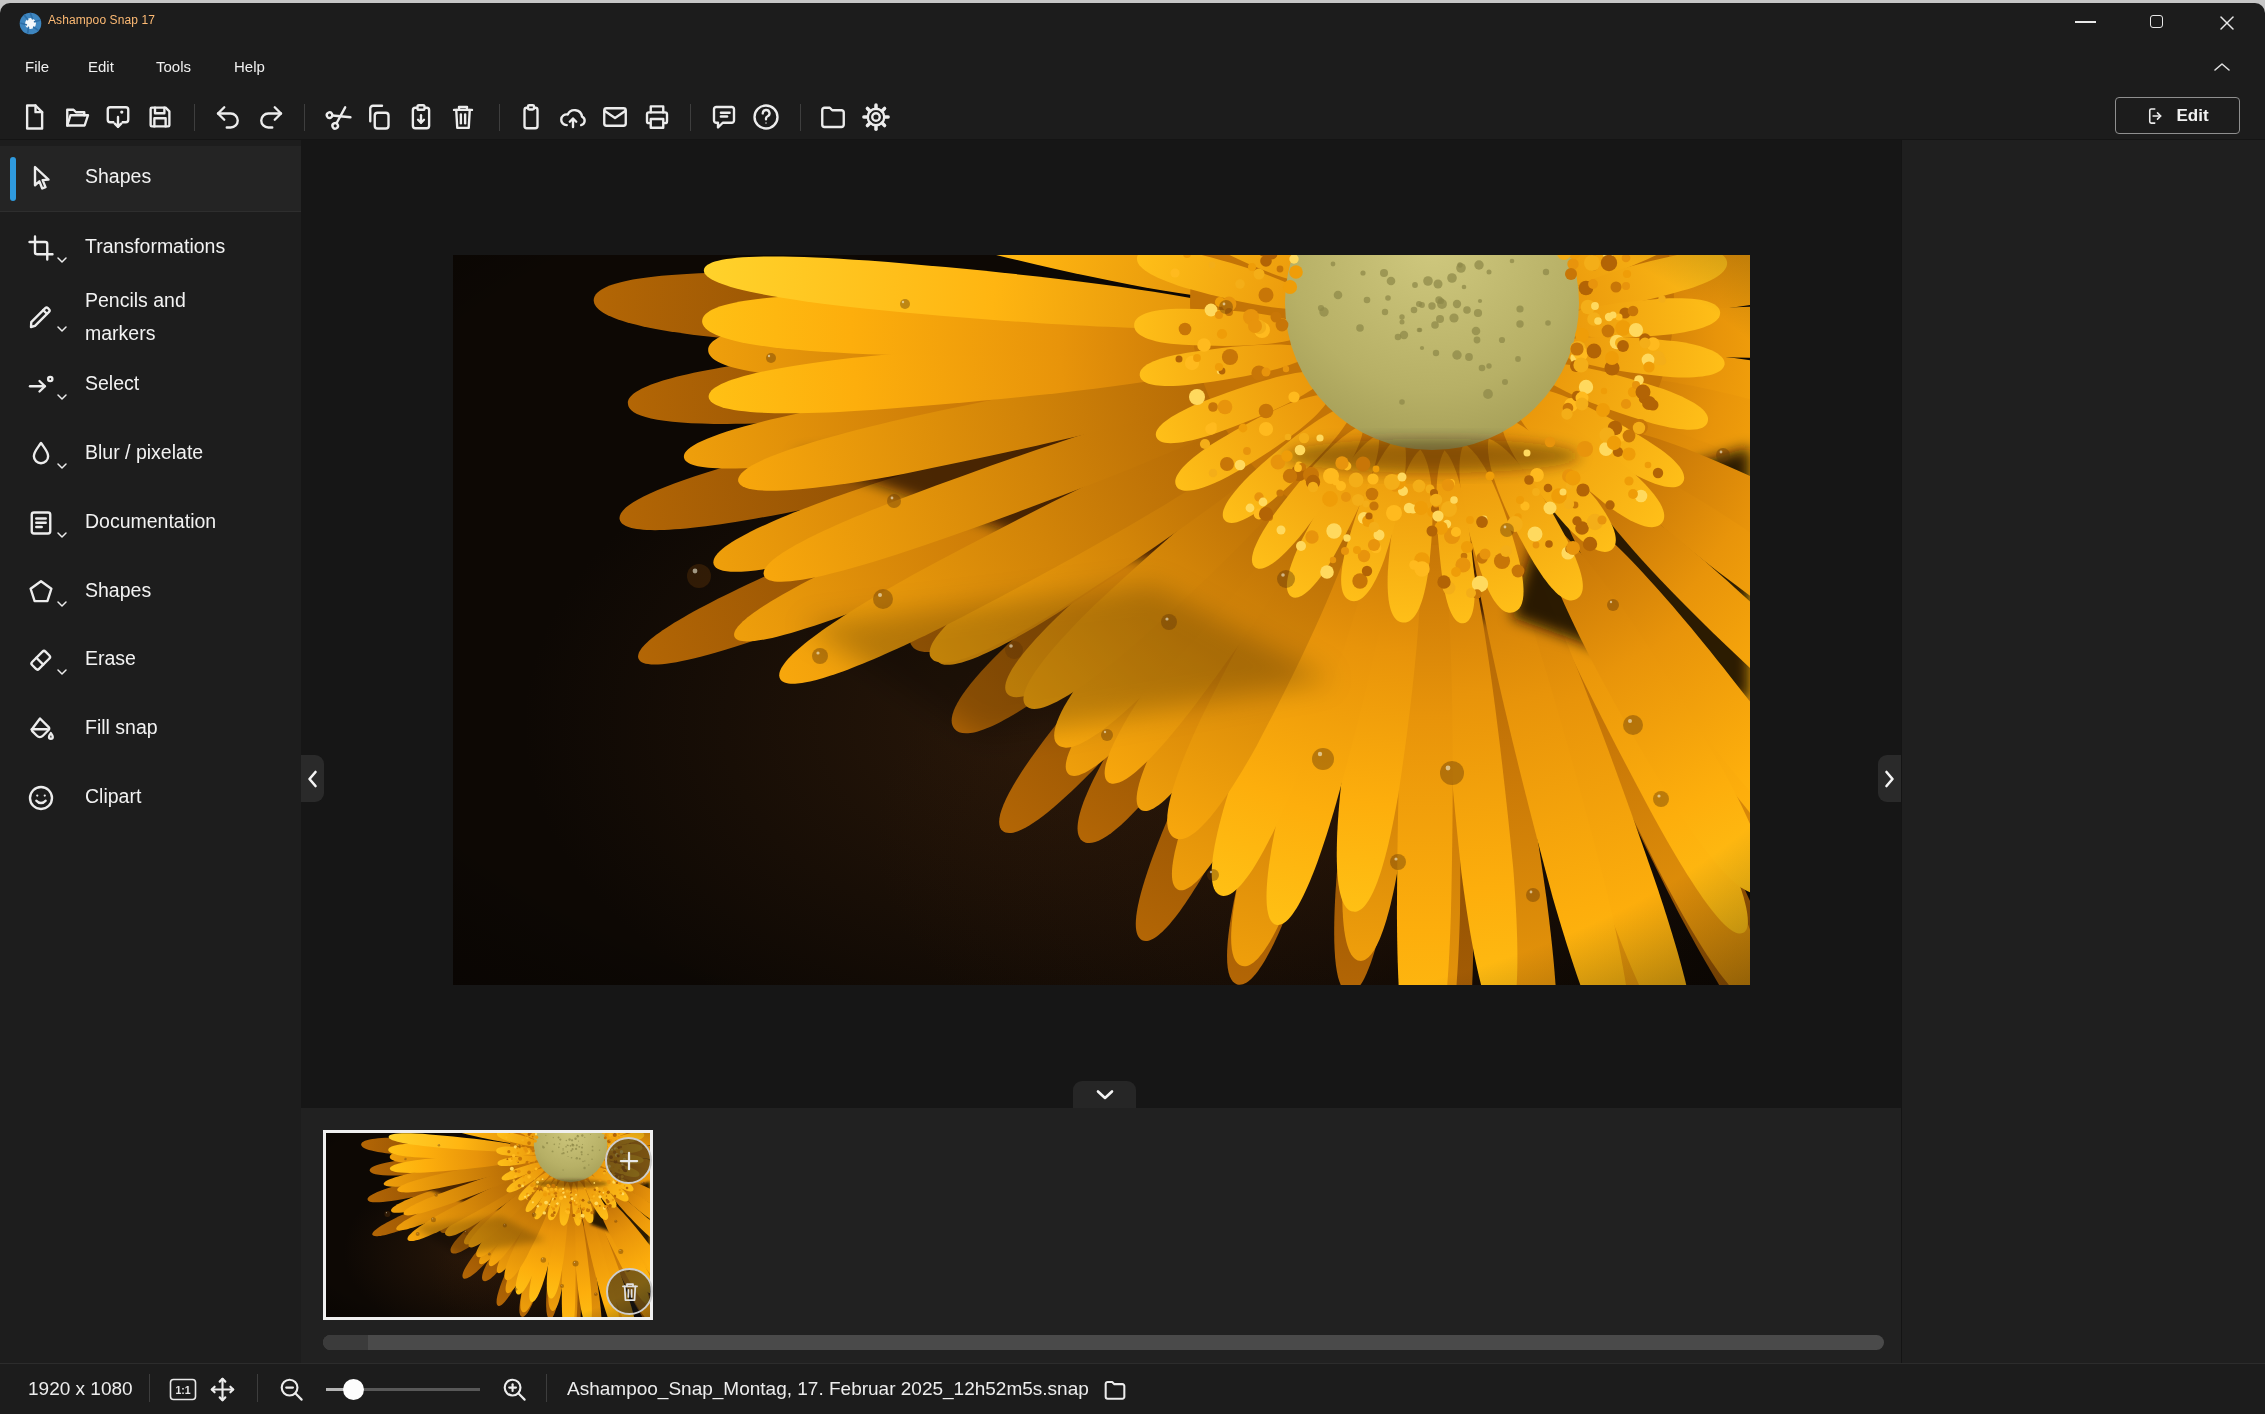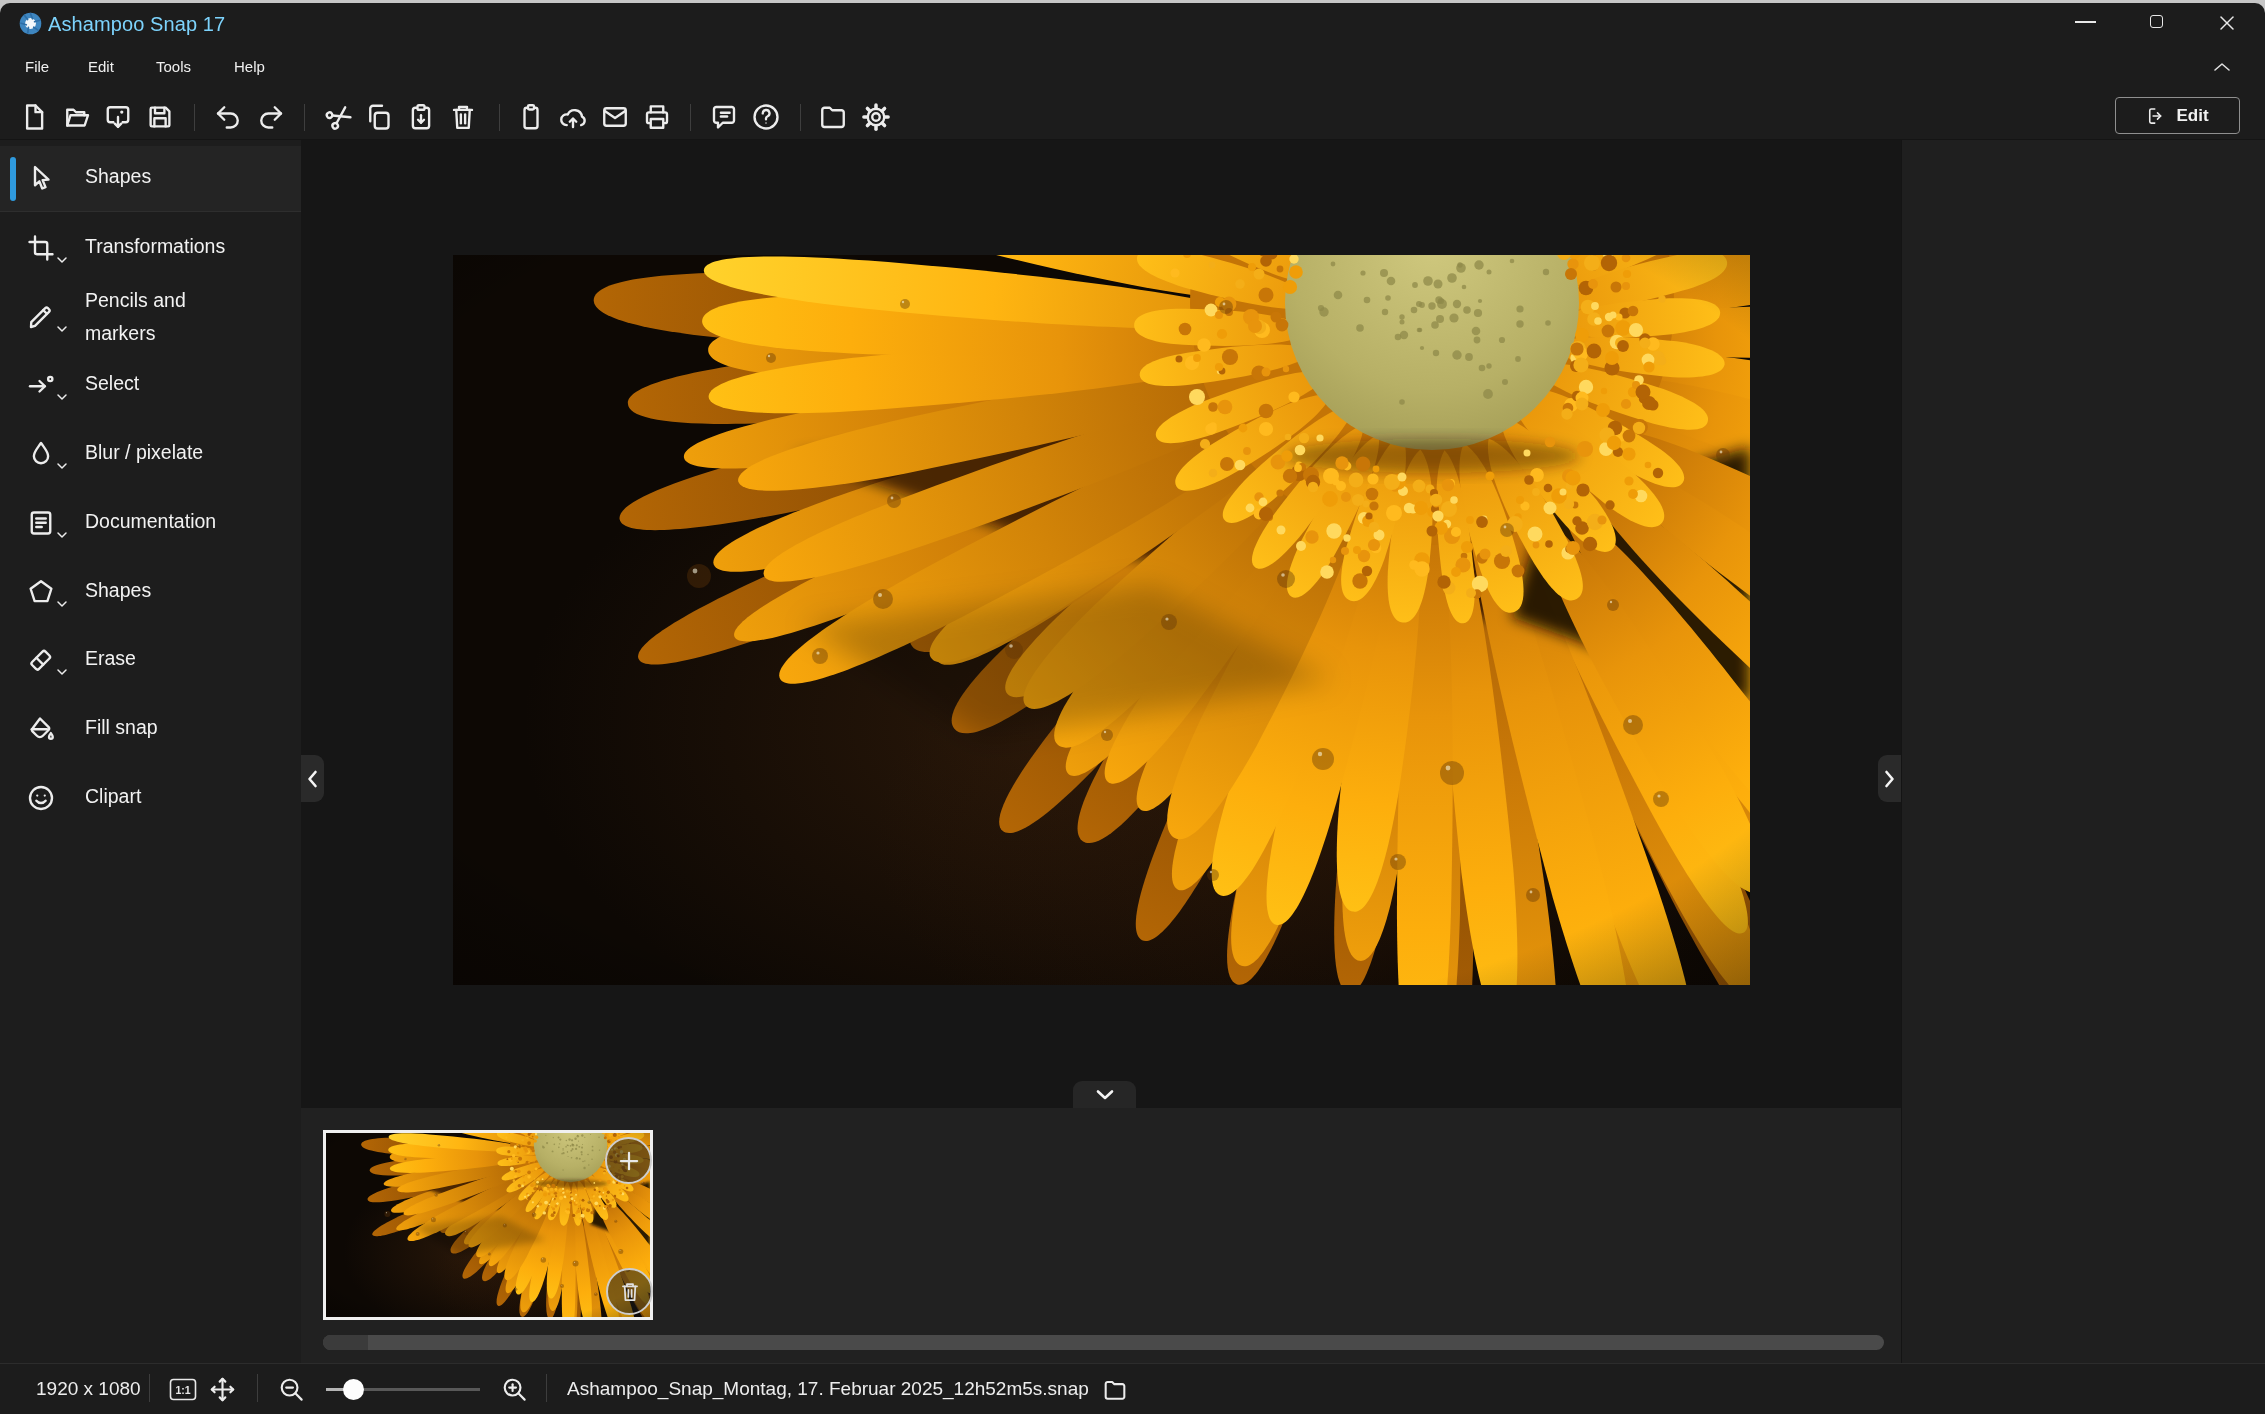--- a/index.html
+++ b/index.html
@@ -600,21 +600,21 @@
 <g stroke="#2e6ea6" stroke-width="1.7" stroke-linecap="round">
 <path d="M11.5 1.6l2 5.2"></path>
             <path d="M21 8.3l-5.4 1.4"></path>
             <path d="M19.3 18.4l-4.6-3.2"></path>
 <path d="M8.8 21l.6-5.6"></path>
             <path d="M2 11.2l5.3 1.6"></path>
             <path d="M5.4 3.2l3.2 4.4"></path>
 </g>
         </svg>
       </div>
-<div class="abs" style="left:48px;top:13px;font-size:20px;color:#7dd3fc;letter-spacing:0.1px">Ashampoo Snap 17</div>
+<div class="abs" style="left:48px;top:13px;font-size:12px;color:#fdba74;letter-spacing:0.1px">Ashampoo Snap 17</div>
 <div class="abs" style="left:2075px;top:21px;width:21px;height:2px;background:#e8e8e8"></div>
 <div class="abs" style="left:2150px;top:15px;width:13px;height:13px;border:1.6px solid #e8e8e8;border-radius:3px"></div>
 <div class="abs" style="left:2219px;top:15px">
         <svg width="16" height="16" viewBox="0 0 16 16" stroke="#e8e8e8" stroke-width="1.5" stroke-linecap="round">
           <path d="M2 2l12 12"></path>
           <path d="M14 2L2 14"></path>
         </svg>
       </div>
 
 <div class="abs mtext" style="left:25px;top:58px">File</div>
@@ -917,21 +917,21 @@
           <path d="M9.2 6.8V4.8h5.6v2"></path>
           <path d="M7.1 6.8l.7 12.7h8.4l.7-12.7"></path>
           <path d="M10.5 10v6.5"></path>
           <path d="M13.5 10v6.5"></path>
         </svg>
       </div>
 <div class="abs" style="left:323px;top:1335px;width:1561px;height:15px;border-radius:8px;background:#4a4a4a"></div>
 <div class="abs" style="left:323px;top:1335px;width:45px;height:15px;border-radius:8px 0 0 8px;background:#3b3b3b"></div>
 
 <div class="abs" style="left:0;top:1363px;width:2265px;height:51px;background:#1c1c1c;border-top:1px solid #2c2c2c"></div>
-<div class="abs sttext" style="left:36px;top:1378px">1920 x 1080</div>
+<div class="abs sttext" style="left:28px;top:1378px">1920 x 1080</div>
 <div class="abs" style="left:149px;top:1374px;width:1px;height:28px;background:#3d3d3d"></div>
 <div class="abs" style="left:169px;top:1377px">
         <svg width="28" height="25" viewBox="0 0 28 25" fill="none" stroke="#e8e8e8" stroke-width="1.6">
           <rect x="1.5" y="2.5" width="25" height="20" rx="3"></rect>
           <text x="14" y="16.5" text-anchor="middle" font-family="Liberation Sans" font-size="10.5" font-weight="bold" fill="#e8e8e8" stroke="none">1:1</text>
         </svg>
       </div>
 <div class="abs" style="left:209px;top:1376px">
         <svg width="27" height="27" viewBox="0 0 24 24" fill="none" stroke="#ececec" stroke-width="1.9" stroke-linecap="round" stroke-linejoin="round" class="">
           <path d="M12 2.5v19"></path>

